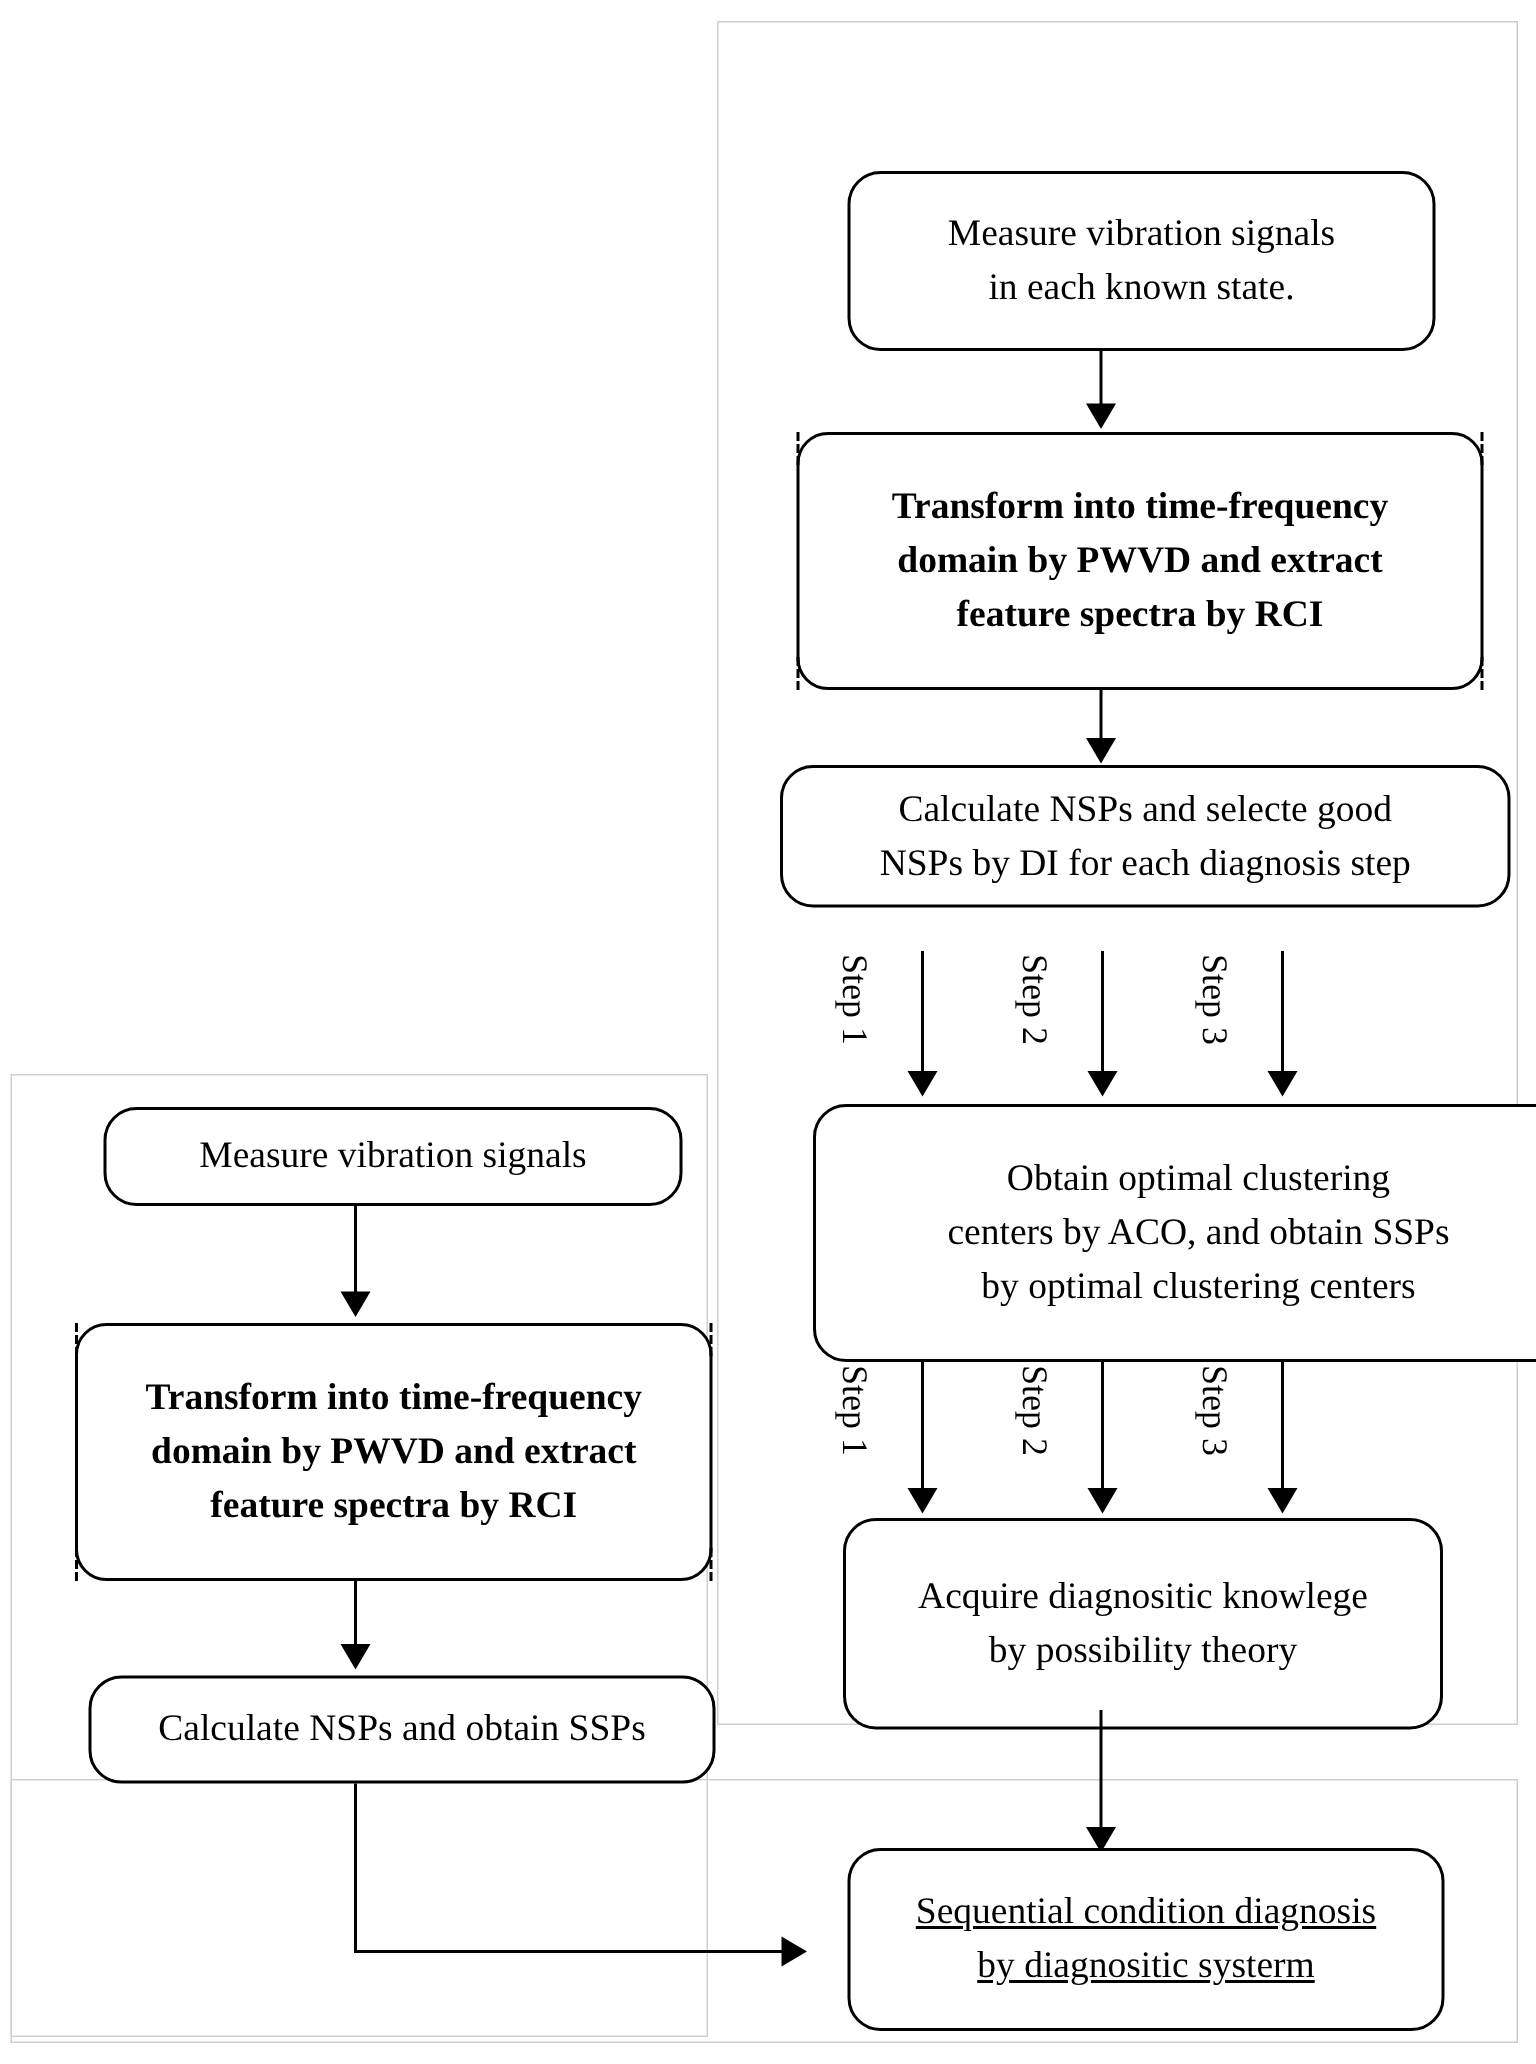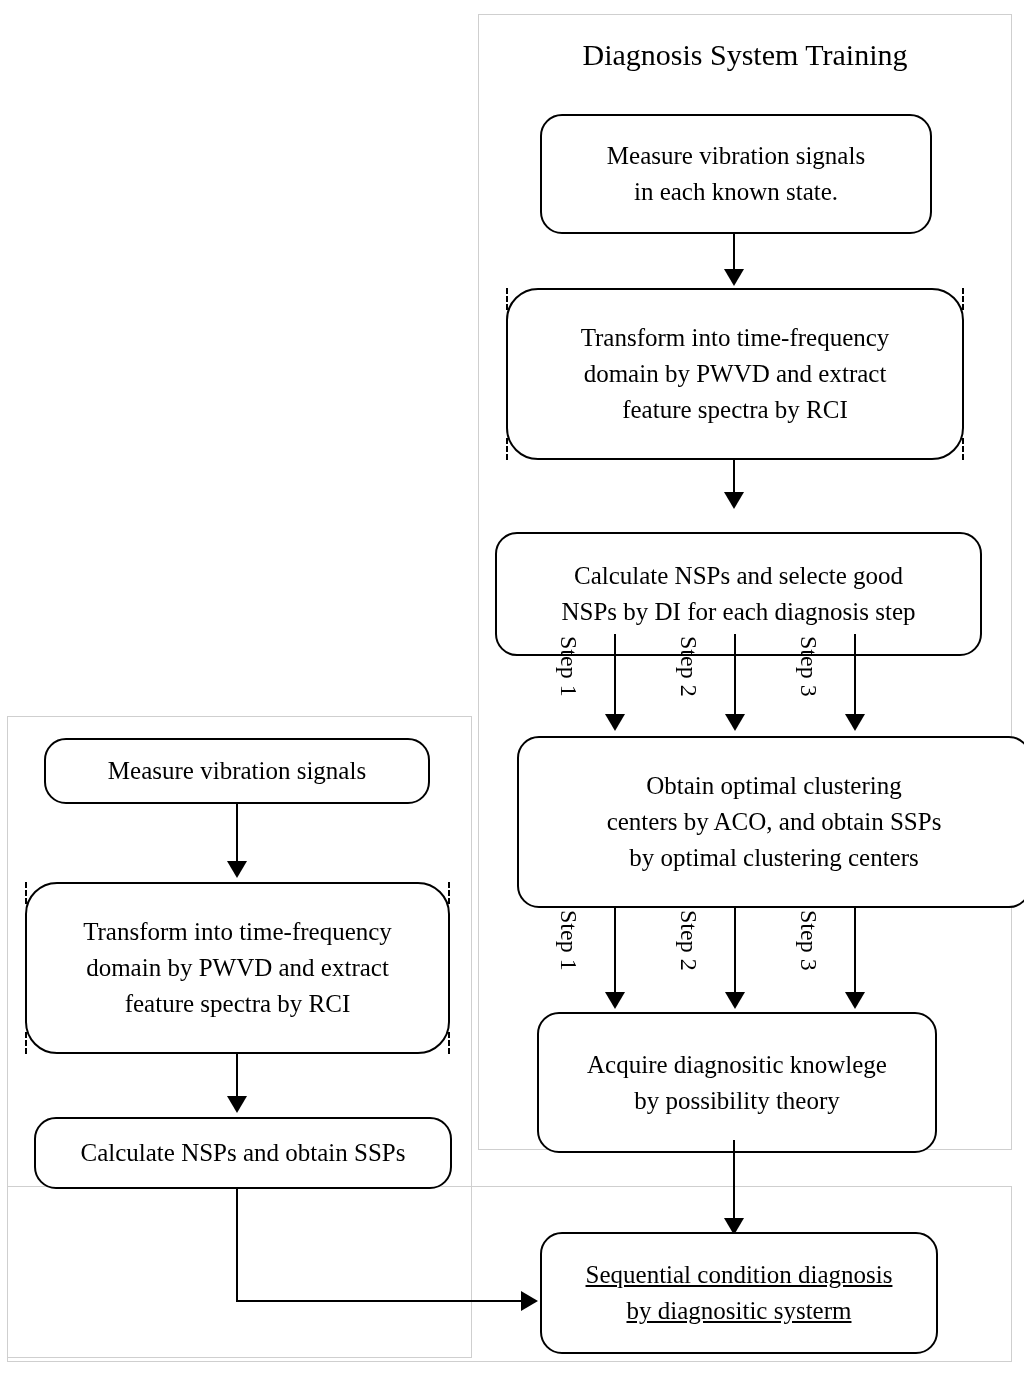--- a/index.html
+++ b/index.html
@@ -43,24 +43,26 @@
     border-radius: 22px;
     background: #ffffff;
     display: flex;
     align-items: center;
     justify-content: center;
     text-align: center;
     font-size: 25px;
     line-height: 36px;
     padding: 2px 4px;
     white-space: pre-line;
+    margin-left: 25px;
   }
   .node.dashed {
     border-style: solid;
-    border-radius: 32px;
+    border-radius: 21px;
+    font-weight: bold;
     
   }
   .node.dashed::before,
   .node.dashed::after {
     content: "";
     position: absolute;
     left: -2.4px;
     right: -2.4px;
     height: 22px;
     border-left: 2.4px dashed #000;
@@ -114,34 +116,33 @@
 <body>
 
 <div id="canvas">
 
   <div class="panel" style="left:478px; top:14px; width:534px; height:1136px;"></div>
 
   <div class="panel" style="left:7px; top:1186px; width:1005px; height:176px; border-top:1px solid #cfcfcf;"></div>
 
   <div class="panel" style="left:7px; top:716px; width:465px; height:642px;"></div>
 
-  <div class="panel-caption" style="left:478px; top:38px; width:534px;">Diagnosis System Training</div>
 
   <div class="node" style="left:540px; top:114px; width:392px; height:120px;">
     <span class="txt">Measure vibration signals
 in each known state.</span>
   </div>
 
   <div class="node dashed" style="left:506px; top:288px; width:458px; height:172px;">
     <span class="txt">Transform into time-frequency
 domain by PWVD and extract
 feature spectra by RCI</span>
   </div>
 
-  <div class="node" style="left:495px; top:532px; width:487px; height:124px;justify-content:center;">
+  <div class="node" style="left:495px; top:510px; width:487px; height:95px;justify-content:center;">
     <span class="txt">Calculate NSPs and selecte good
 NSPs by DI for each diagnosis step</span>
   </div>
 
   <div class="node" style="left:517px; top:736px; width:514px; height:172px;">
     <span class="txt">Obtain optimal clustering
 centers by ACO, and obtain SSPs
 by optimal clustering centers</span>
   </div>
 

